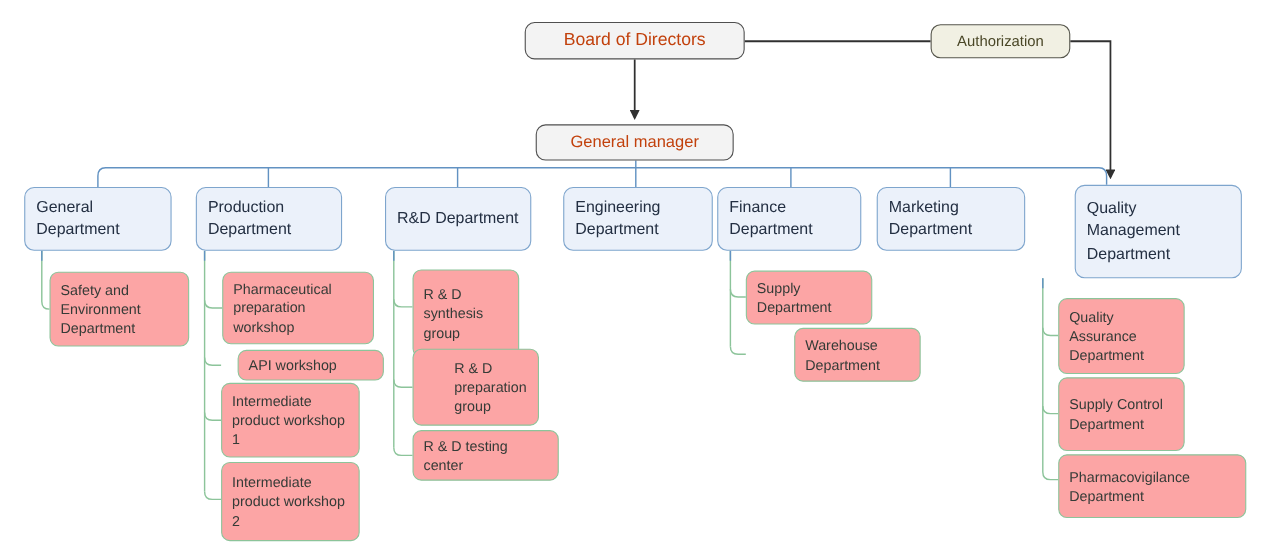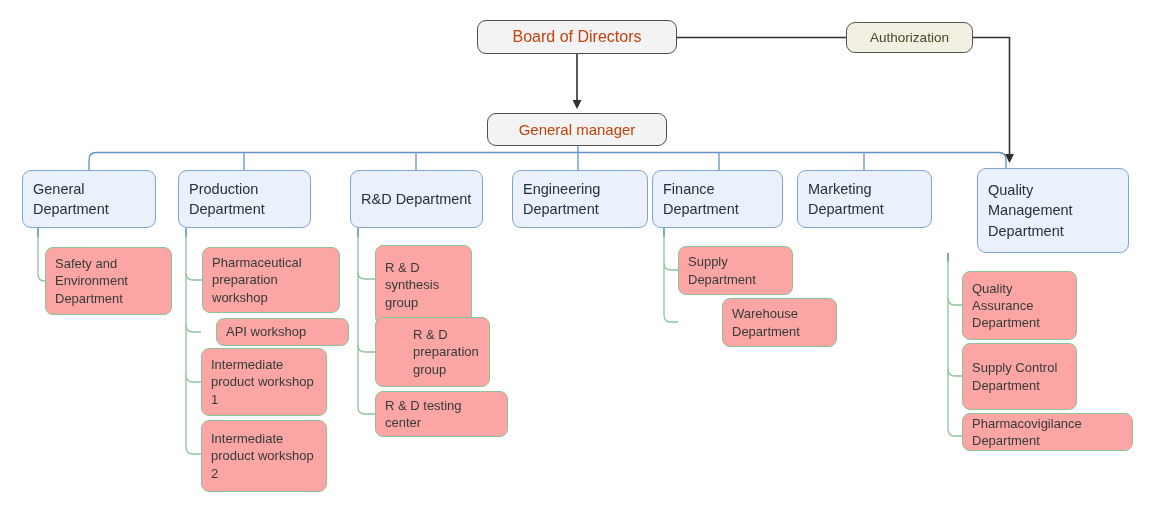--- a/index.html
+++ b/index.html
@@ -180,17 +180,17 @@
   <div class="node sub" style="left:678px;top:298px;width:115px;height:49px;margin-left:44px;">
     <span>Warehouse Department</span>
   </div>
 
   <div class="node sub" style="left:962px;top:271px;width:115px;height:69px;">
     <span>Quality Assurance Department</span>
   </div>
   <div class="node sub" style="left:962px;top:343px;width:115px;height:67px;">
     <span>Supply Control Department</span>
   </div>
-  <div class="node sub" style="left:962px;top:413px;width:171px;height:38px;">
+  <div class="node sub" style="left:962px;top:413px;width:171px;height:58px;">
     <span>Pharmacovigilance Department</span>
   </div>
 
 </div>
 
 </body></html>

